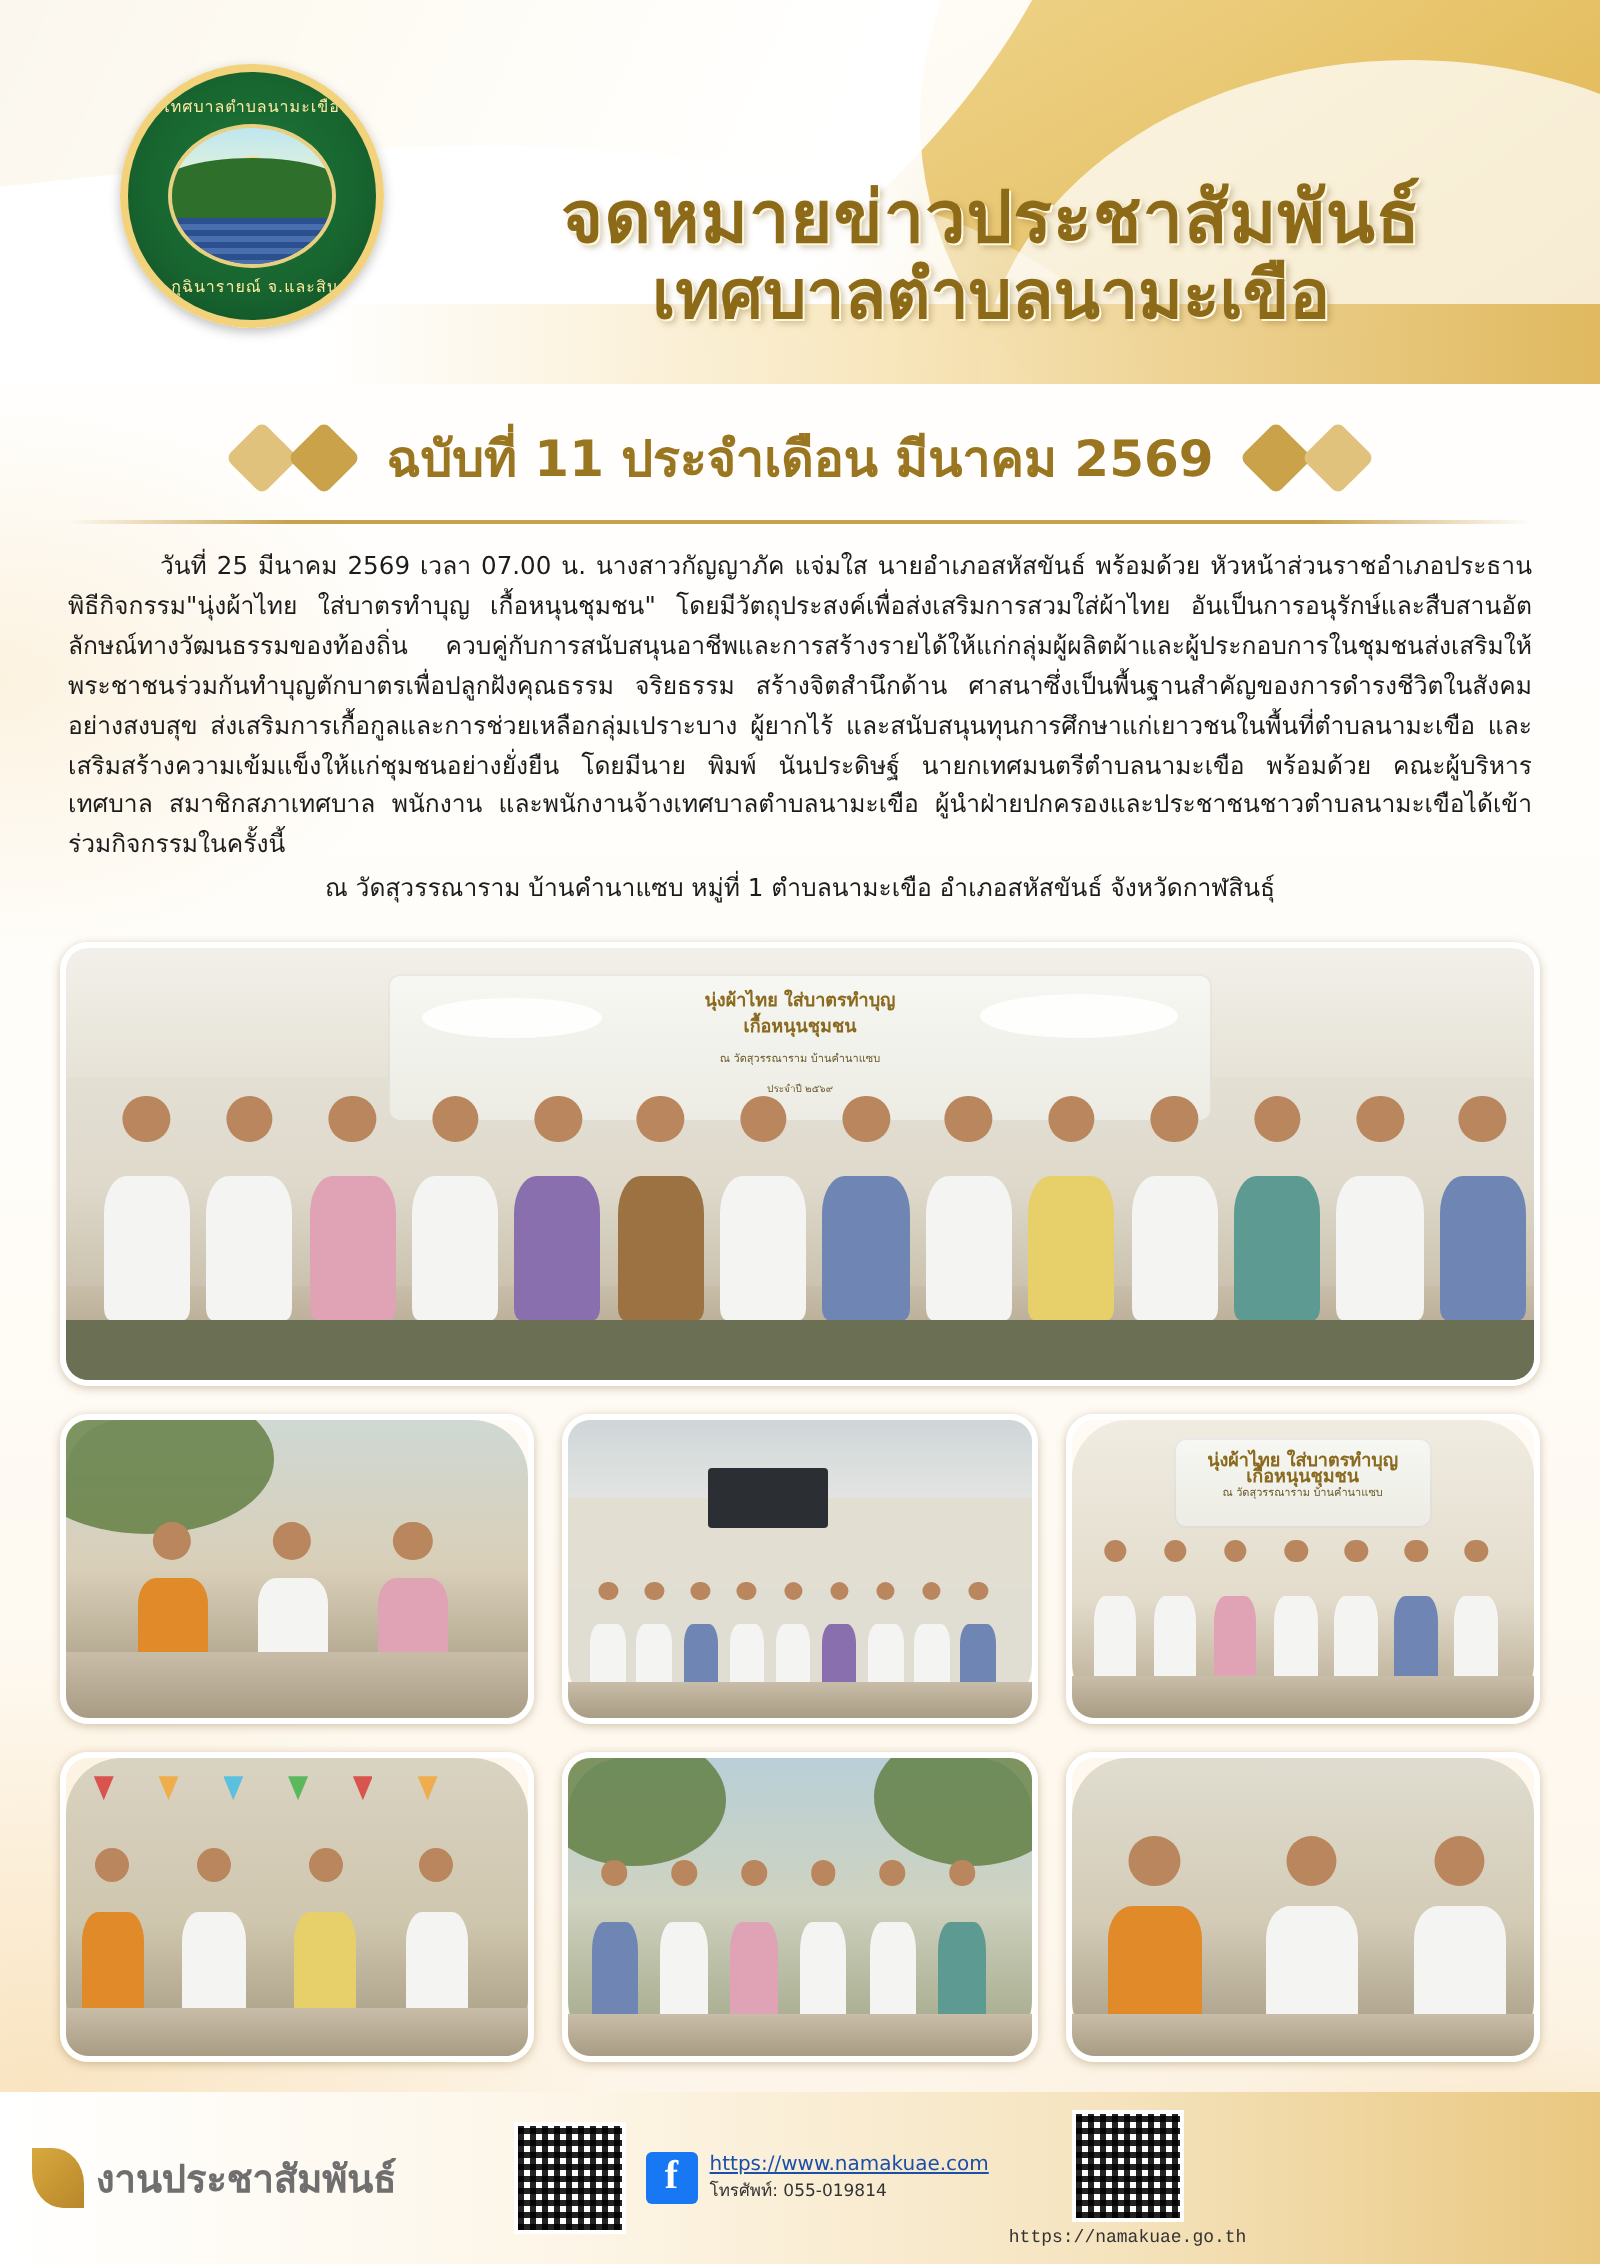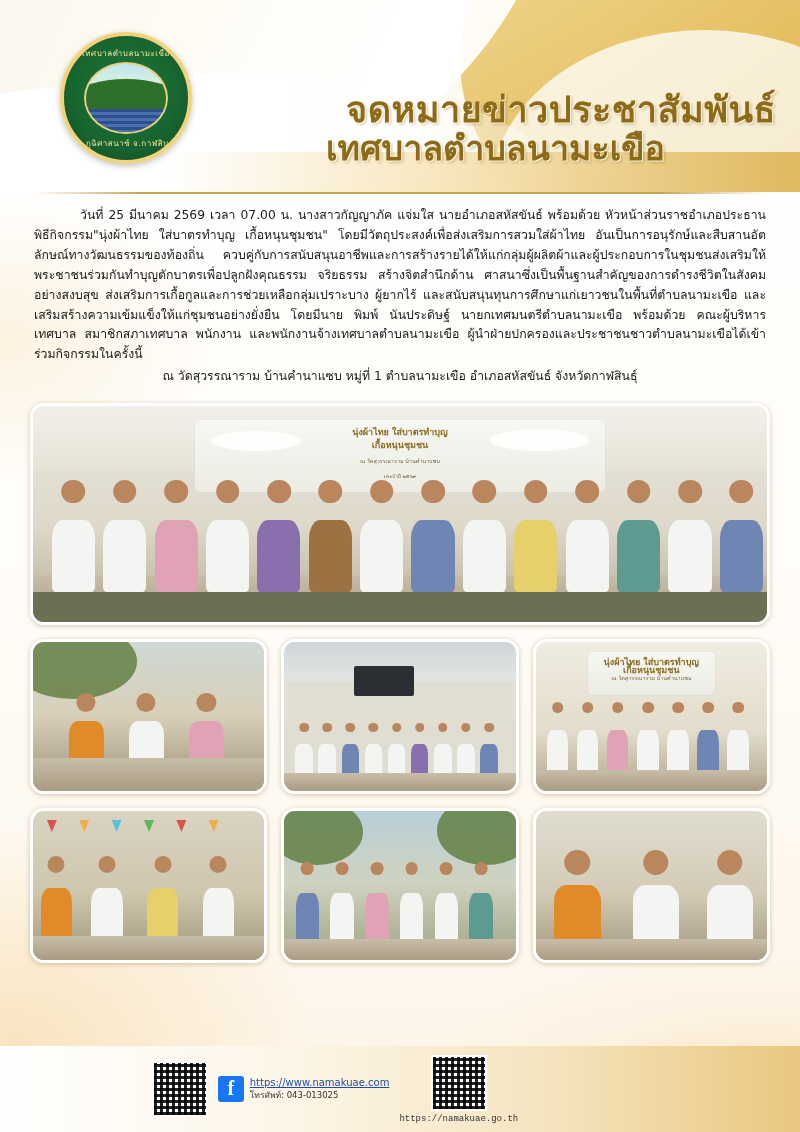--- a/index.html
+++ b/index.html
@@ -119,21 +119,20 @@
     right: 24px;
     text-align: center;
   }
   .title1 {
     font-size: 36px;
     font-weight: 700;
     color: #8c6a18;
     line-height: 1.0;
     text-shadow: 1px 1px 0 #fff8e0, 2px 2px 3px rgba(120,90,20,.35);
     letter-spacing: .5px;
-    text-align: right;
   }
   .title2 {
     font-size: 34px;
     font-weight: 700;
     color: #8c6a18;
     line-height: 1.1;
     text-shadow: 1px 1px 0 #fff8e0, 2px 2px 3px rgba(120,90,20,.35);
     margin-top: 2px;
   }
   
@@ -190,20 +189,21 @@
     display: grid;
     grid-template-columns: 1fr 1fr 1fr;
     gap: 14px;
     margin-top: 14px;
   }
   .grid3 .photo { height: 155px; }
   
   .ph {
     position: absolute; inset: 0;
     background: #d8d2c6;
+    border-radius: 28px;
   }
   .tent { position:absolute; left:0; right:0; top:0; height:30%; background: linear-gradient(180deg,#f2f0ea,#e6e2d6); }
   .banner {
     position:absolute; left:22%; right:22%; top:6%; height:34%;
     background: linear-gradient(180deg,#f7f7f3,#ecece4);
     border-radius: 6px;
     box-shadow: inset 0 0 0 1px rgba(0,0,0,.06);
   }
   .banner-t1 { position:absolute; left:0; right:0; top:8%; text-align:center; font-size:9px; color:#8a6a1e; font-weight:700;}
   .banner-t2 { position:absolute; left:0; right:0; top:26%; text-align:center; font-size:9px; color:#8a6a1e; font-weight:700;}
@@ -315,29 +315,40 @@
     <div class="hdr-swoosh2"></div>
     <div class="hdr-bottom-band"></div>
 
     <div class="logo">
       <div class="ring-text-top">เทศบาลตำบลนามะเขือ</div>
       <div class="inner">
         <div class="sun"></div>
         <div class="hill"></div>
         <div class="water"></div>
       </div>
-      <div class="ring-text-bottom">อ.กุฉิศาสนาซ์ จ.กาฬสินธุ์</div>
+      <div class="ring-text-bottom">อ.กุฉินารายณ์ จ.และสินธุ์</div>
     </div>
 
     <div class="title-wrap">
       <div class="title1">จดหมายข่าวประชาสัมพันธ์</div>
       <div class="title2">เทศบาลตำบลนามะเขือ</div>
     </div>
   </div>
 
+  <div class="issue-row">
+    <div class="diamonds">
+      <div class="diamond lt"></div>
+      <div class="diamond"></div>
+    </div>
+    <div class="issue-text">ฉบับที่ 11 ประจำเดือน มีนาคม 2569</div>
+    <div class="diamonds">
+      <div class="diamond"></div>
+      <div class="diamond lt"></div>
+    </div>
+  </div>
   <div class="divider"></div>
 
   <div class="body-text">
     <p class="indent">วันที่ 25 มีนาคม 2569 เวลา 07.00 น. นางสาวกัญญาภัค แจ่มใส นายอำเภอสหัสขันธ์ พร้อมด้วย หัวหน้าส่วนราชอำเภอประธานพิธีกิจกรรม"นุ่งผ้าไทย ใส่บาตรทำบุญ เกื้อหนุนชุมชน" โดยมีวัตถุประสงค์เพื่อส่งเสริมการสวมใส่ผ้าไทย อันเป็นการอนุรักษ์และสืบสานอัตลักษณ์ทางวัฒนธรรมของท้องถิ่น ควบคู่กับการสนับสนุนอาชีพและการสร้างรายได้ให้แก่กลุ่มผู้ผลิตผ้าและผู้ประกอบการในชุมชนส่งเสริมให้พระชาชนร่วมกันทำบุญตักบาตรเพื่อปลูกฝังคุณธรรม จริยธรรม สร้างจิตสำนึกด้าน ศาสนาซึ่งเป็นพื้นฐานสำคัญของการดำรงชีวิตในสังคมอย่างสงบสุข ส่งเสริมการเกื้อกูลและการช่วยเหลือกลุ่มเปราะบาง ผู้ยากไร้ และสนับสนุนทุนการศึกษาแก่เยาวชนในพื้นที่ตำบลนามะเขือ และเสริมสร้างความเข้มแข็งให้แก่ชุมชนอย่างยั่งยืน โดยมีนาย พิมพ์ นันประดิษฐ์ นายกเทศมนตรีตำบลนามะเขือ พร้อมด้วย คณะผู้บริหารเทศบาล สมาชิกสภาเทศบาล พนักงาน และพนักงานจ้างเทศบาลตำบลนามะเขือ ผู้นำฝ่ายปกครองและประชาชนชาวตำบลนามะเขือได้เข้าร่วมกิจกรรมในครั้งนี้</p>
     <p class="place">ณ วัดสุวรรณาราม บ้านคำนาแซบ หมู่ที่ 1 ตำบลนามะเขือ อำเภอสหัสขันธ์ จังหวัดกาฬสินธุ์</p>
   </div>
 
   <div class="photos">
 
     <div class="photo photo-hero">
@@ -604,27 +615,31 @@
                 <div class="body white-shirt"></div>
               </div>
           </div>
           <div class="ground" style="height:14%"></div>
         </div>
       </div>
     </div>
   </div>
 
   <div class="footer">
+    <div class="footer-left">
+      <div class="leaf-mark"></div>
+      <div class="footer-title">งานประชาสัมพันธ์</div>
+    </div>
     <div class="footer-mid">
       <div class="qr"></div>
       <div class="fb-block">
         <div class="fb-icon">f</div>
         <div>
           <div class="fb-text">https://www.namakuae.com</div>
-          <div class="fb-sub">โทรศัพท์: 043-013025</div>
+          <div class="fb-sub">โทรศัพท์: 055-019814</div>
         </div>
       </div>
       <div class="qr-right-wrap">
         <div class="qr"></div>
         <div class="site-text">https://namakuae.go.th</div>
       </div>
     </div>
     <div class="footer-right"></div>
   </div>
 

